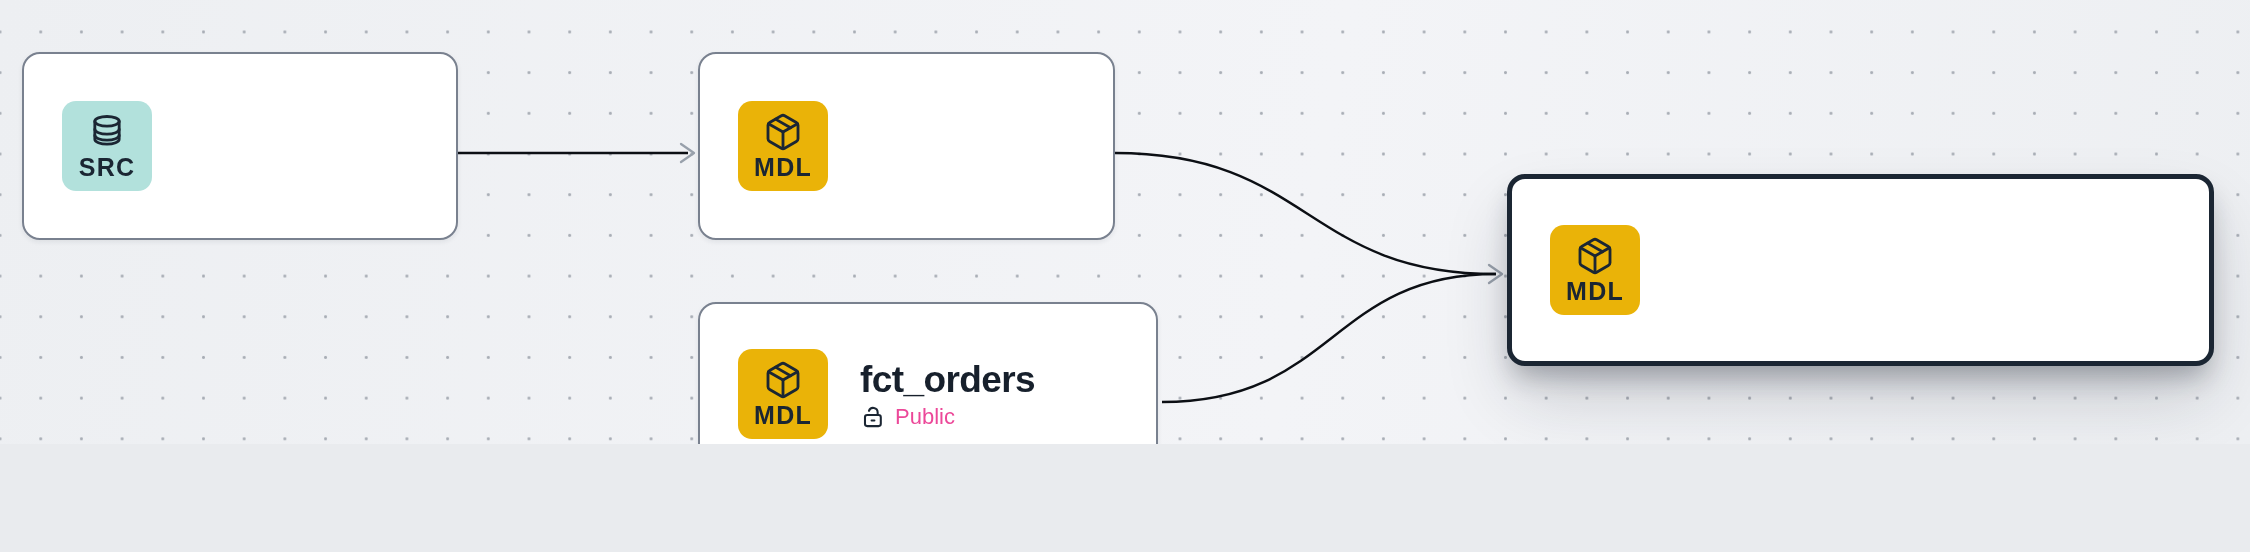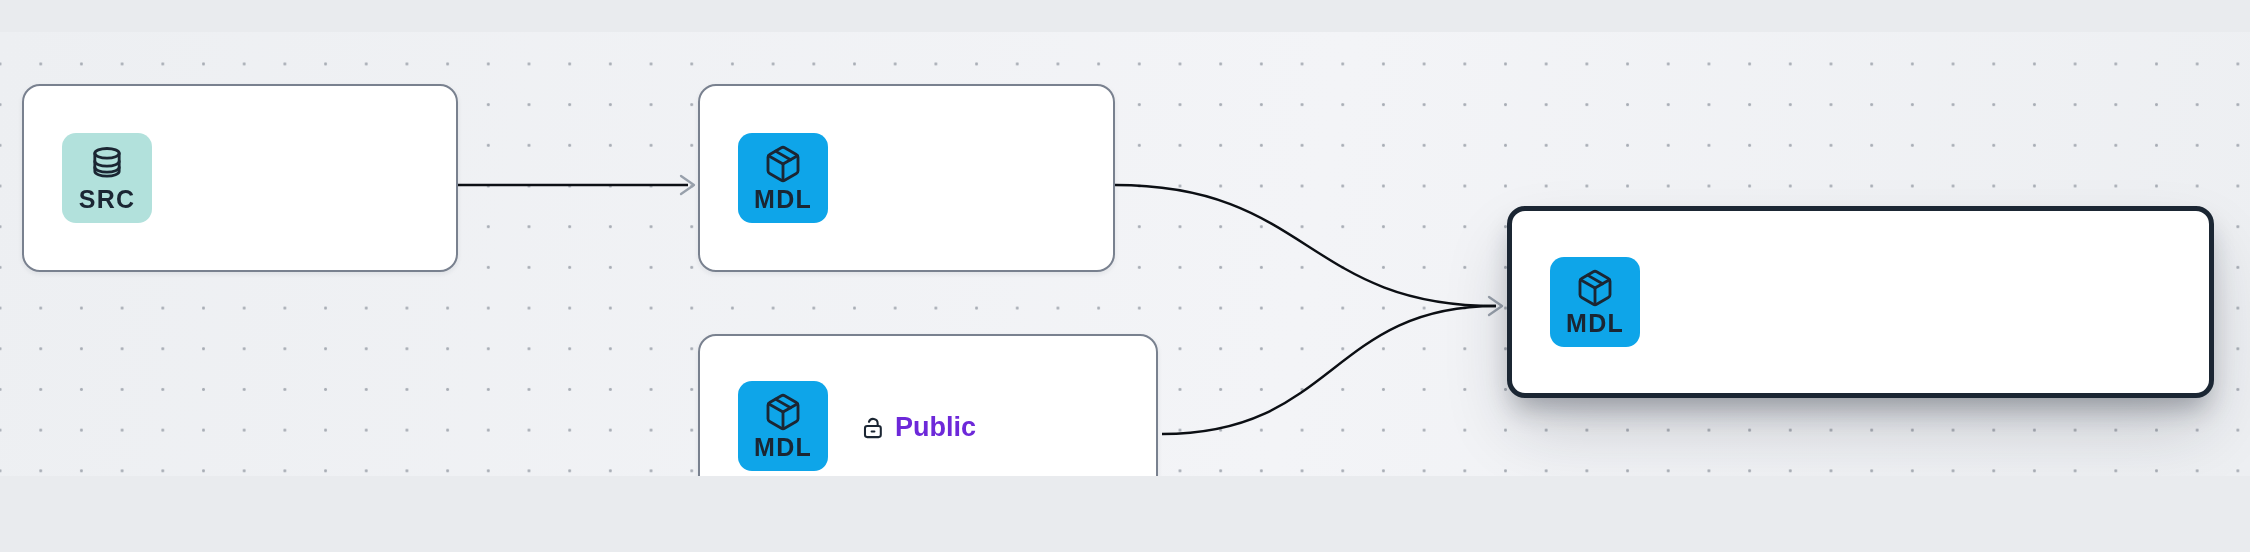--- a/index.html
+++ b/index.html
@@ -8,21 +8,20 @@
     position:relative;
     width:2250px;height:444px;
     overflow:hidden;
     font-family:"Liberation Sans","DejaVu Sans",sans-serif;
     background-color:#eff1f4;
     background-image:
       radial-gradient(circle, #a9aeb6 1.15px, rgba(169,174,182,0) 1.8px),
       linear-gradient(100deg,#edeff2 0%,#f3f4f7 58%,#edeff2 100%);
     background-size:40.7px 40.7px, 100% 100%;
     background-position:-20.3px 11.6px, 0 0;
-    margin-top:32px;
   }
   svg.edges{position:absolute;left:0;top:0;pointer-events:none;}
   svg.edges path{pointer-events:stroke;}
   .edge{fill:none;stroke:#0c0f14;stroke-width:2.4px;}
   .arrowhead{fill:none;stroke:#98a0ab;stroke-width:2.3px;stroke-linecap:round;stroke-linejoin:round;}
   .node{
     position:absolute;
     background:#ffffff;
     border:2px solid #79818f;
     border-radius:18px;
@@ -36,37 +35,37 @@
     border:5px solid #1b2633;
     box-shadow:0 16px 26px -6px rgba(25,32,45,.30), 0 34px 70px -8px rgba(25,32,45,.20);
   }
   .badge{
     width:90px;height:90px;flex:0 0 90px;
     border-radius:14px;
     display:flex;flex-direction:column;align-items:center;justify-content:center;
     gap:1px;
   }
   .badge.src{background:#b2e1dc;}
-  .badge.mdl{background:#0ea5e9;}
+  .badge.mdl{background:#eab308;}
   .badge svg{display:block;}
   .badge-label{
     font-size:25px;font-weight:700;letter-spacing:1.2px;
     color:#1b2633;line-height:1;margin-top:2px;
   }
   .node-text{display:flex;flex-direction:column;justify-content:center;}
   .title{
     font-size:37px;font-weight:700;letter-spacing:-0.6px;
     color:#17202c;white-space:nowrap;line-height:1.18;
   }
   .meta{
     display:flex;align-items:center;gap:9px;
     margin-top:3px;
     color:#1b2633;
   }
-  .meta-label{font-size:27px;font-weight:700;line-height:1;color:#6d28d9;}
+  .meta-label{font-size:22px;font-weight:400;line-height:1;color:#ec4899;}
 </style>
 </head>
 <body>
 
 <div class="canvas">
 
   <svg class="edges" width="2250" height="552" viewBox="0 0 2250 552">
     <path class="edge" d="M457 153 L688 153"></path>
     <path class="edge" d="M1115 153 C1310 153 1305 274 1496 274"></path>
     <path class="edge" d="M1162 402 C1335 402 1330 274 1496 274"></path>
@@ -102,20 +101,21 @@
     <div class="badge mdl">
       <svg width="40" height="40" viewBox="0 0 24 24" fill="none" stroke="#1b2633" stroke-width="1.7" stroke-linecap="round" stroke-linejoin="round">
         <path d="M11 21.73a2 2 0 0 0 2 0l7-4A2 2 0 0 0 21 16V8a2 2 0 0 0-1-1.73l-7-4a2 2 0 0 0-2 0l-7 4A2 2 0 0 0 3 8v8a2 2 0 0 0 1 1.73z"></path>
         <path d="M12 22V12"></path>
         <polyline points="3.3 7 12 12 20.7 7"></polyline>
         <path d="m7.5 4.27 9 5.15"></path>
       </svg>
       <span class="badge-label">MDL</span>
     </div>
     <div class="node-text">
+      <span class="title">fct_orders</span>
       <span class="meta">
         <svg width="26" height="26" viewBox="0 0 24 24" fill="none" stroke="#1b2633" stroke-width="1.9" stroke-linecap="round" stroke-linejoin="round">
           <rect x="4.6" y="10.2" width="14.6" height="10.2" rx="2.1"></rect>
           <path d="M16.3 10.2 V7.8 a4.15 4.15 0 0 0 -8.05 -1.45"></path>
           <path d="M10.7 15.3 h2.6"></path>
         </svg>
         <span class="meta-label">Public</span>
       </span>
     </div>
   </div>

